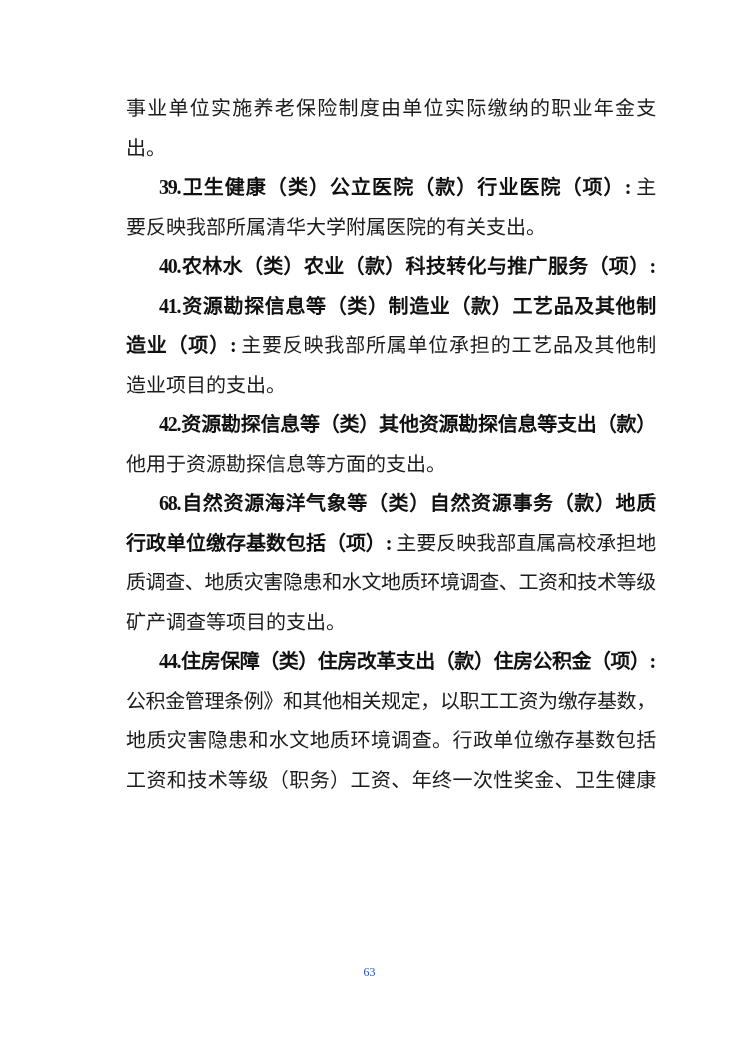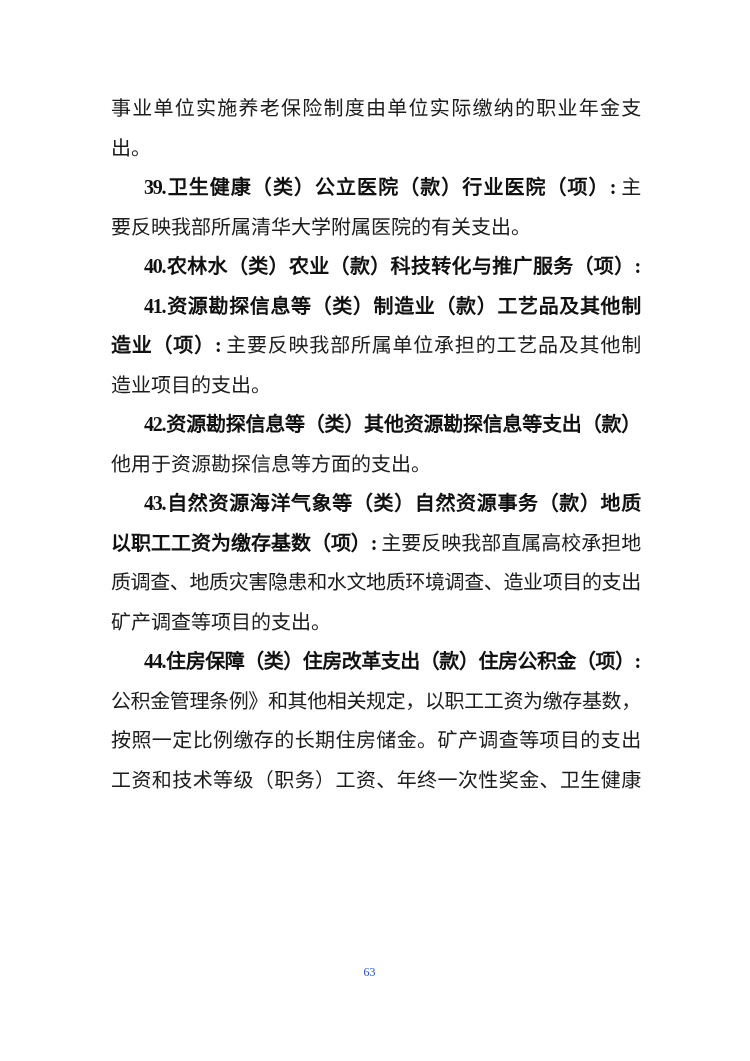--- a/index.html
+++ b/index.html
@@ -9,21 +9,21 @@
   }
   body {
     width: 750px;
     height: 1061px;
     position: relative;
     font-family: "Liberation Serif", serif;
     overflow: hidden;
   }
   #doc {
     position: absolute;
-    left: 111px;
+    left: 126px;
     top: 89px;
     width: 529px;
   }
   .ln {
     height: 39.5px;
     line-height: 39.5px;
     font-size: 20px;
     color: #1c1c1c;
     text-align: justify;
   }
@@ -61,23 +61,23 @@
     <div class="ln j"><span class="seg">事业单位实施养老保险制度由单位实际缴纳的职业年金支</span></div>
     <div class="ln f"><span class="seg">出。</span></div>
     <div class="ln j ind"><span class="seg seg-b">39.卫生健康（类）公立医院（款）行业医院（项）:</span><span class="seg"> 主</span></div>
     <div class="ln f"><span class="seg">要反映我部所属清华大学附属医院的有关支出。</span></div>
     <div class="ln j ind"><span class="seg seg-b">40.农林水（类）农业（款）科技转化与推广服务（项）:</span></div>
     <div class="ln j ind"><span class="seg seg-b">41.资源勘探信息等（类）制造业（款）工艺品及其他制</span></div>
     <div class="ln j"><span class="seg seg-b">造业（项）:</span><span class="seg"> 主要反映我部所属单位承担的工艺品及其他制</span></div>
     <div class="ln f"><span class="seg">造业项目的支出。</span></div>
     <div class="ln j ind"><span class="seg seg-b">42.资源勘探信息等（类）其他资源勘探信息等支出（款）</span></div>
     <div class="ln f"><span class="seg">他用于资源勘探信息等方面的支出。</span></div>
-    <div class="ln j ind"><span class="seg seg-b">43.自然资源海洋气象等（类）自然资源事务（款）地质</span></div>
-    <div class="ln j"><span class="seg seg-b">以职工工资为缴存基数（项）:</span><span class="seg"> 主要反映我部直属高校承担地</span></div>
-    <div class="ln j"><span class="seg">质调查、地质灾害隐患和水文地质环境调查、造业项目的支出</span></div>
+    <div class="ln j ind"><span class="seg seg-b">68.自然资源海洋气象等（类）自然资源事务（款）地质</span></div>
+    <div class="ln j"><span class="seg seg-b">行政单位缴存基数包括（项）:</span><span class="seg"> 主要反映我部直属高校承担地</span></div>
+    <div class="ln j"><span class="seg">质调查、地质灾害隐患和水文地质环境调查、工资和技术等级</span></div>
     <div class="ln f"><span class="seg">矿产调查等项目的支出。</span></div>
     <div class="ln j ind"><span class="seg seg-b">44.住房保障（类）住房改革支出（款）住房公积金（项）:</span></div>
     <div class="ln j"><span class="seg">公积金管理条例》和其他相关规定，以职工工资为缴存基数，</span></div>
-    <div class="ln j"><span class="seg">按照一定比例缴存的长期住房储金。矿产调查等项目的支出</span></div>
+    <div class="ln j"><span class="seg">地质灾害隐患和水文地质环境调查。行政单位缴存基数包括</span></div>
     <div class="ln j"><span class="seg">工资和技术等级（职务）工资、年终一次性奖金、卫生健康</span></div>
   </div>
 
 <div id="pageno">63</div>
 
 </body></html>

